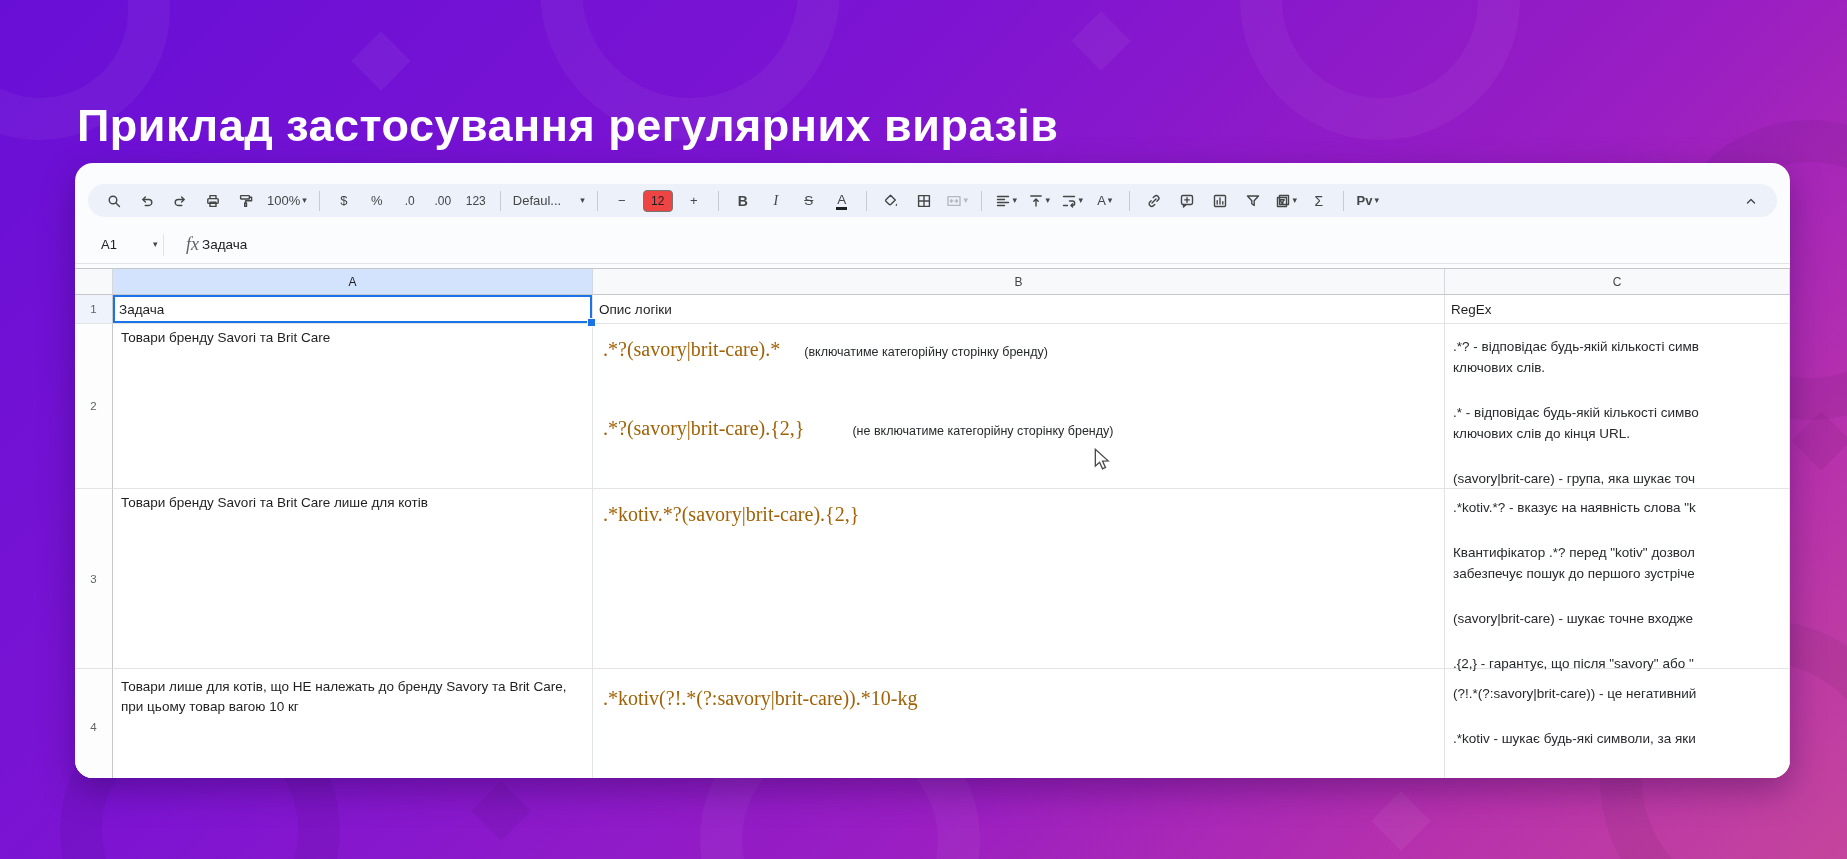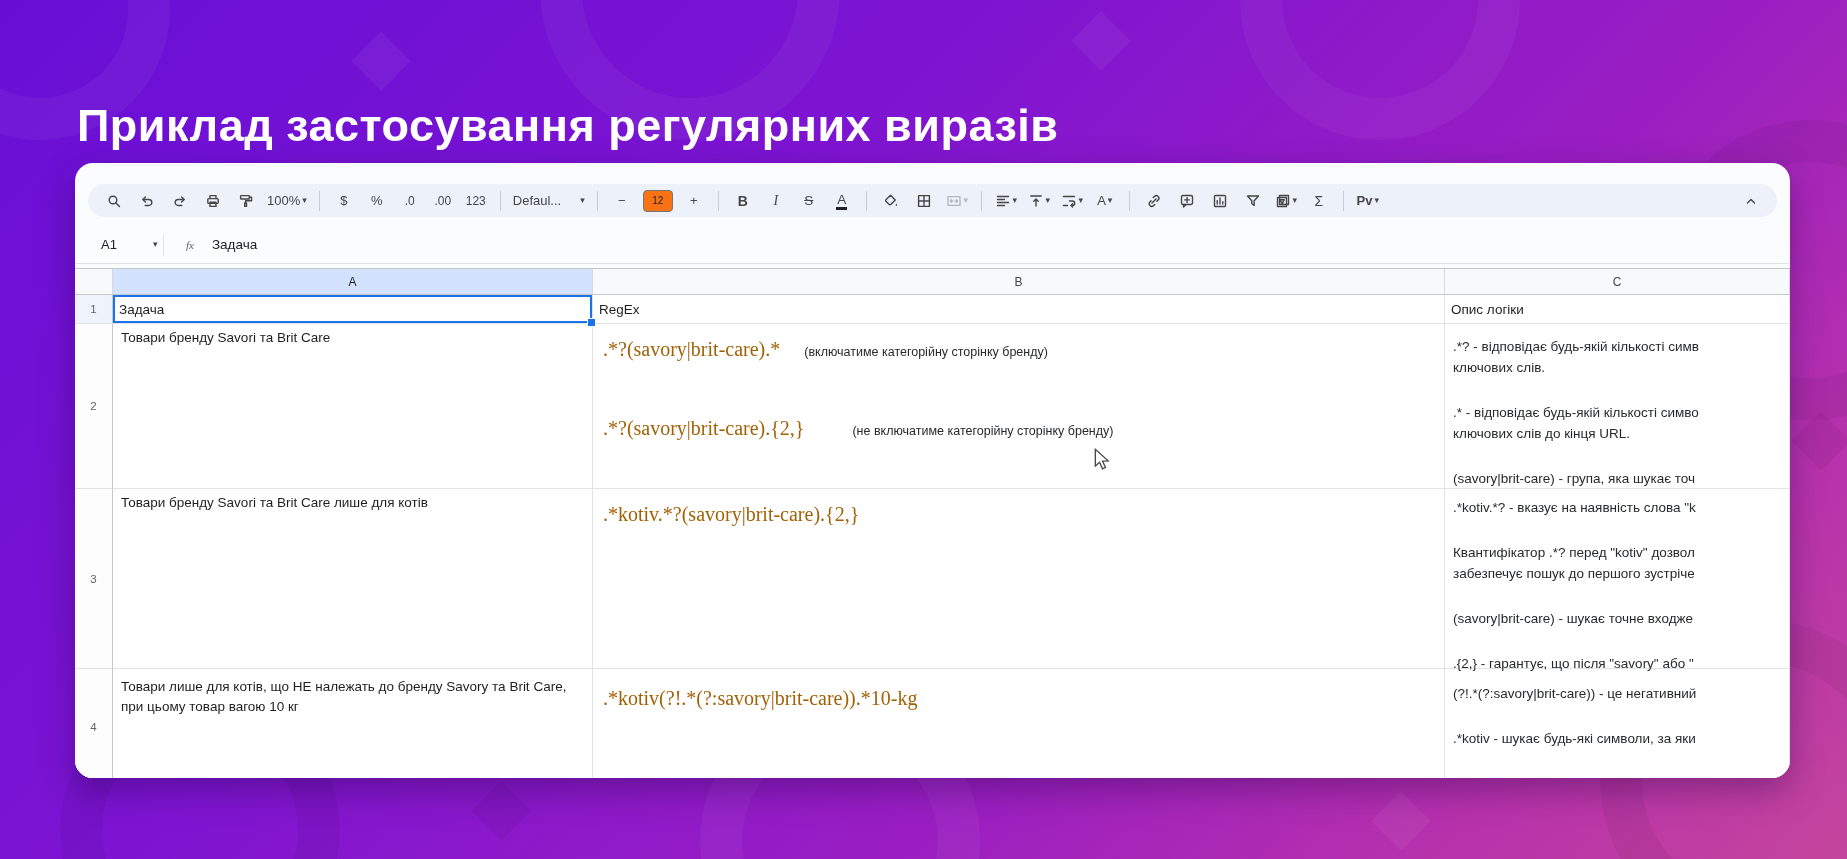--- a/index.html
+++ b/index.html
@@ -24,30 +24,30 @@
   .tsep { width:1px; height:20px; background:#c7cbd2; margin:0 3px; }
   .caret { font-size:9px; color:#444746; line-height:1; }
   .ic { width:16px; height:16px; stroke:#444746; fill:none; stroke-width:1.4; stroke-linecap:round; stroke-linejoin:round; }
   .ic.gray { stroke:#b4b8bf; }
   .tlabel { font-size:13px; color:#444746; }
   .bold-b { font-weight:bold; font-size:14px; }
   .italic-i { font-style:italic; font-family:"Liberation Serif",serif; font-size:14px; }
   .strike-s { text-decoration:line-through; font-size:13.5px; }
   .acolor { position:relative; font-size:13.5px; padding-bottom:2px; }
   .acolor::after { content:""; position:absolute; left:-1px; right:-1px; bottom:-1px; height:3px; background:#202124; }
-  .fontsize-box { width:30px; height:22px; border:1px solid #747775; border-radius:4px; display:flex; align-items:center; justify-content:center; font-size:10px; color:#202124; background:#f97316; }
+  .fontsize-box { width:30px; height:22px; border:1px solid #747775; border-radius:4px; display:flex; align-items:center; justify-content:center; font-size:12px; color:#202124; background:#ef4444; }
   .smalltext { font-size:12px; }
   .pv { font-weight:bold; font-size:13px; }
   .spacer { flex:1; }
 
   
   .formula-bar { position:absolute; left:0; top:63px; right:0; height:38px; background:#fbfcfe;
     border-bottom:1px solid #e0e3e8; display:flex; align-items:center; font-size:13px; color:#202124; }
   .cell-ref { width:88px; padding-left:26px; display:flex; align-items:center; gap:36px; }
-  .fx { font-style:italic; color:#5f6368; font-family:"Liberation Serif",serif; font-size:11px; margin:0 18px 0 22px; }
+  .fx { font-style:italic; color:#5f6368; font-family:"Liberation Serif",serif; font-size:18px; margin:0 3px 0 22px; }
   .fb-sep { width:1px; height:22px; background:#e0e3e8; }
   .fb-value { font-size:13.5px; }
 
   
   .grid { position:absolute; left:0; top:105px; right:0; bottom:0; display:grid;
     grid-template-columns:38px 480px 852px 1fr; grid-template-rows:26px 29px 165px 180px 1fr;
     background:#ffffff; border-top:1px solid #c4c7cc; font-size:13.5px; color:#1f1f1f; }
   .hcell { background:#f8f9fa; border-right:1px solid #d5d8dc; border-bottom:1px solid #c4c7cc;
     display:flex; align-items:center; justify-content:center; color:#444746; font-size:12px; }
   .hcell.sel { background:#d3e3fd; color:#1f1f1f; }
@@ -283,24 +283,24 @@
       <div class="hcell"></div>
       <div class="hcell sel">A</div>
       <div class="hcell">B</div>
       <div class="hcell">C</div>
 
       <div class="rnum first" style="align-items:center; padding-top:0;">1</div>
       <div class="gcell r1 a1sel">
           <span>Задача</span>
         </div>
       <div class="gcell r1">
-          <span>RegEx</span>
+          <span>Опис логіки</span>
         </div>
       <div class="gcell r1">
-          <span>Опис логіки</span>
+          <span>RegEx</span>
         </div>
 
       <div class="rnum" style="align-items:center; padding-top:0;">2</div>
       <div class="gcell a2cell"><span>Товари бренду Savori та Brit Care</span></div>
       <div class="gcell b2cell">
         <div><span class="mono">.*?(savory|brit-care).*</span><span class="note" style="margin-left:24px">(включатиме категорійну сторінку бренду)</span></div>
         <div class="b2line2"><span class="mono">.*?(savory|brit-care).{2,}</span><span class="note" style="margin-left:48px">(не включатиме категорійну сторінку бренду)</span></div>
       </div>
       <div class="gcell cdesc">
         <p><span class="ln">.*? - відповідає будь-якій кількості симв</span><br><span class="ln">ключових слів.</span></p>

